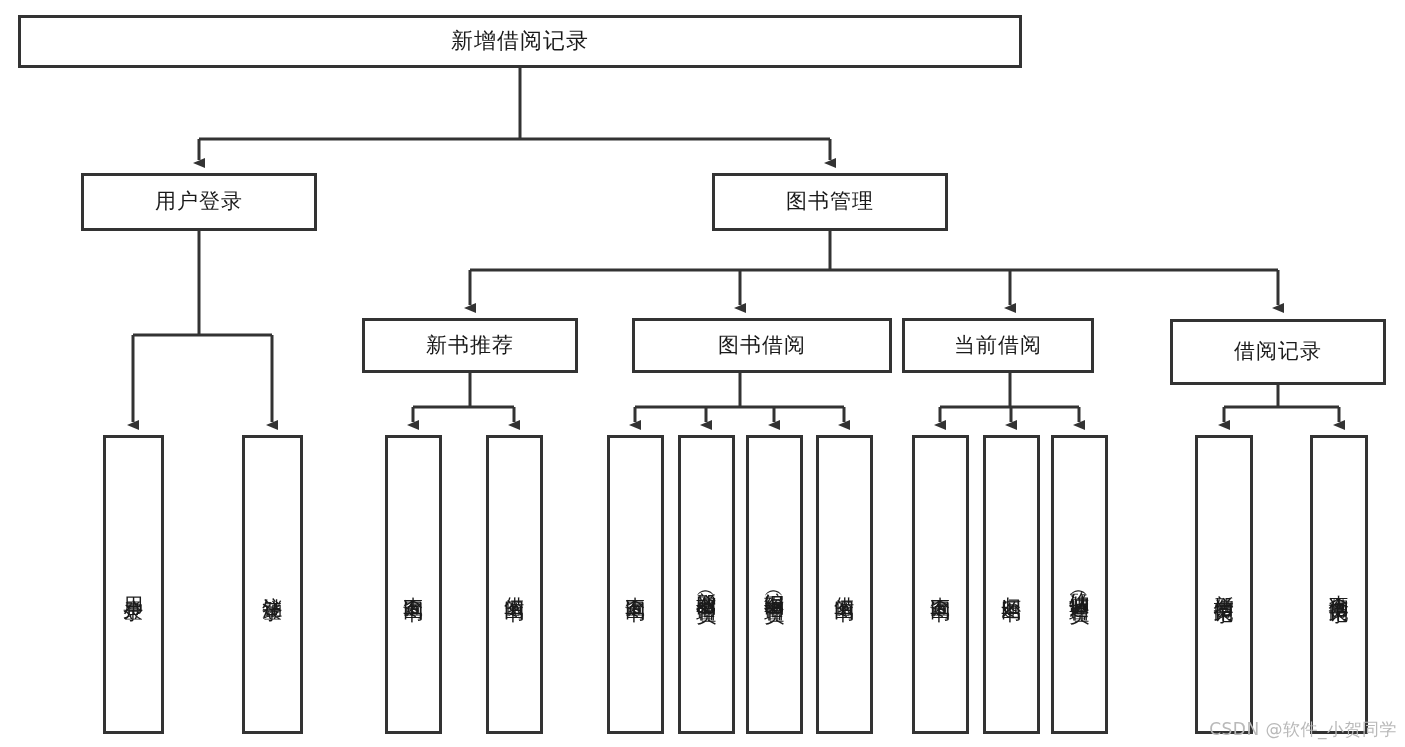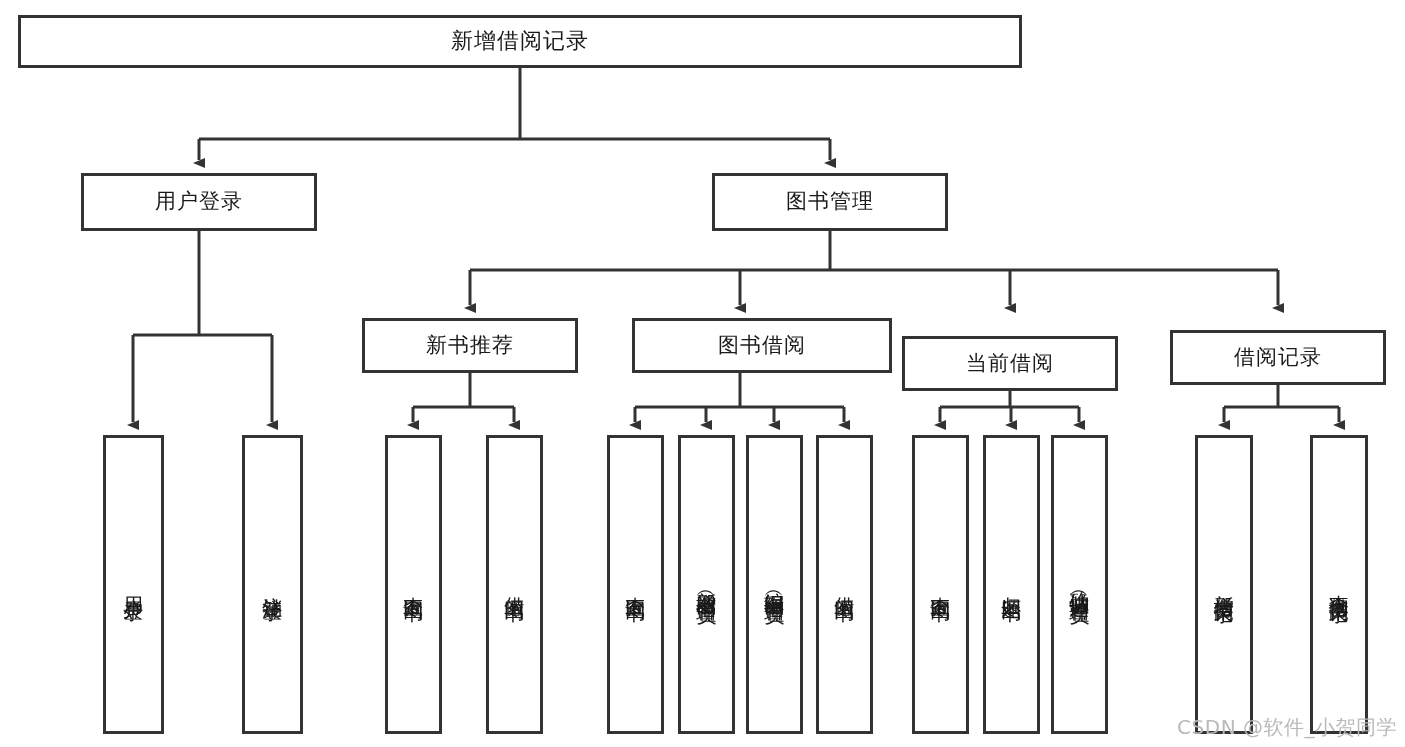--- a/index.html
+++ b/index.html
@@ -54,21 +54,21 @@
     text-orientation: upright;
     white-space: nowrap;
   }
   .node.root {
     font-size: 22px;
   }
   .watermark {
     position: absolute;
     right: 8px;
     bottom: 6px;
-    font-size: 20px;
+    font-size: 17px;
     color: #b9b9b9;
     letter-spacing: 0.5px;
     white-space: nowrap;
   }
 </style>
 </head>
 <body>
 
 <div id="canvas">
 
@@ -132,24 +132,24 @@
   <div class="node h" style="left:362px;top:318px;width:216px;height:55px;">
     <span>新书推荐</span>
   </div>
 
   <div class="node h" style="left:712px;top:173px;width:236px;height:58px;">
     <span>图书管理</span>
   </div>
   <div class="node h" style="left:632px;top:318px;width:260px;height:55px;">
     <span>图书借阅</span>
   </div>
-  <div class="node h" style="left:902px;top:336px;width:216px;height:55px;">
+  <div class="node h" style="left:902px;top:318px;width:192px;height:55px;">
     <span>当前借阅</span>
   </div>
-  <div class="node h" style="left:1170px;top:330px;width:216px;height:55px;">
+  <div class="node h" style="left:1170px;top:319px;width:216px;height:66px;">
     <span>借阅记录</span>
   </div>
 
   <div class="node v" style="left:103px;top:435px;width:61px;height:299px;">
     <span class="vlabel">用户登录</span>
   </div>
   <div class="node v" style="left:242px;top:435px;width:61px;height:299px;">
     <span class="vlabel">注销登录</span>
   </div>
   <div class="node v" style="left:385px;top:435px;width:57px;height:299px;">

